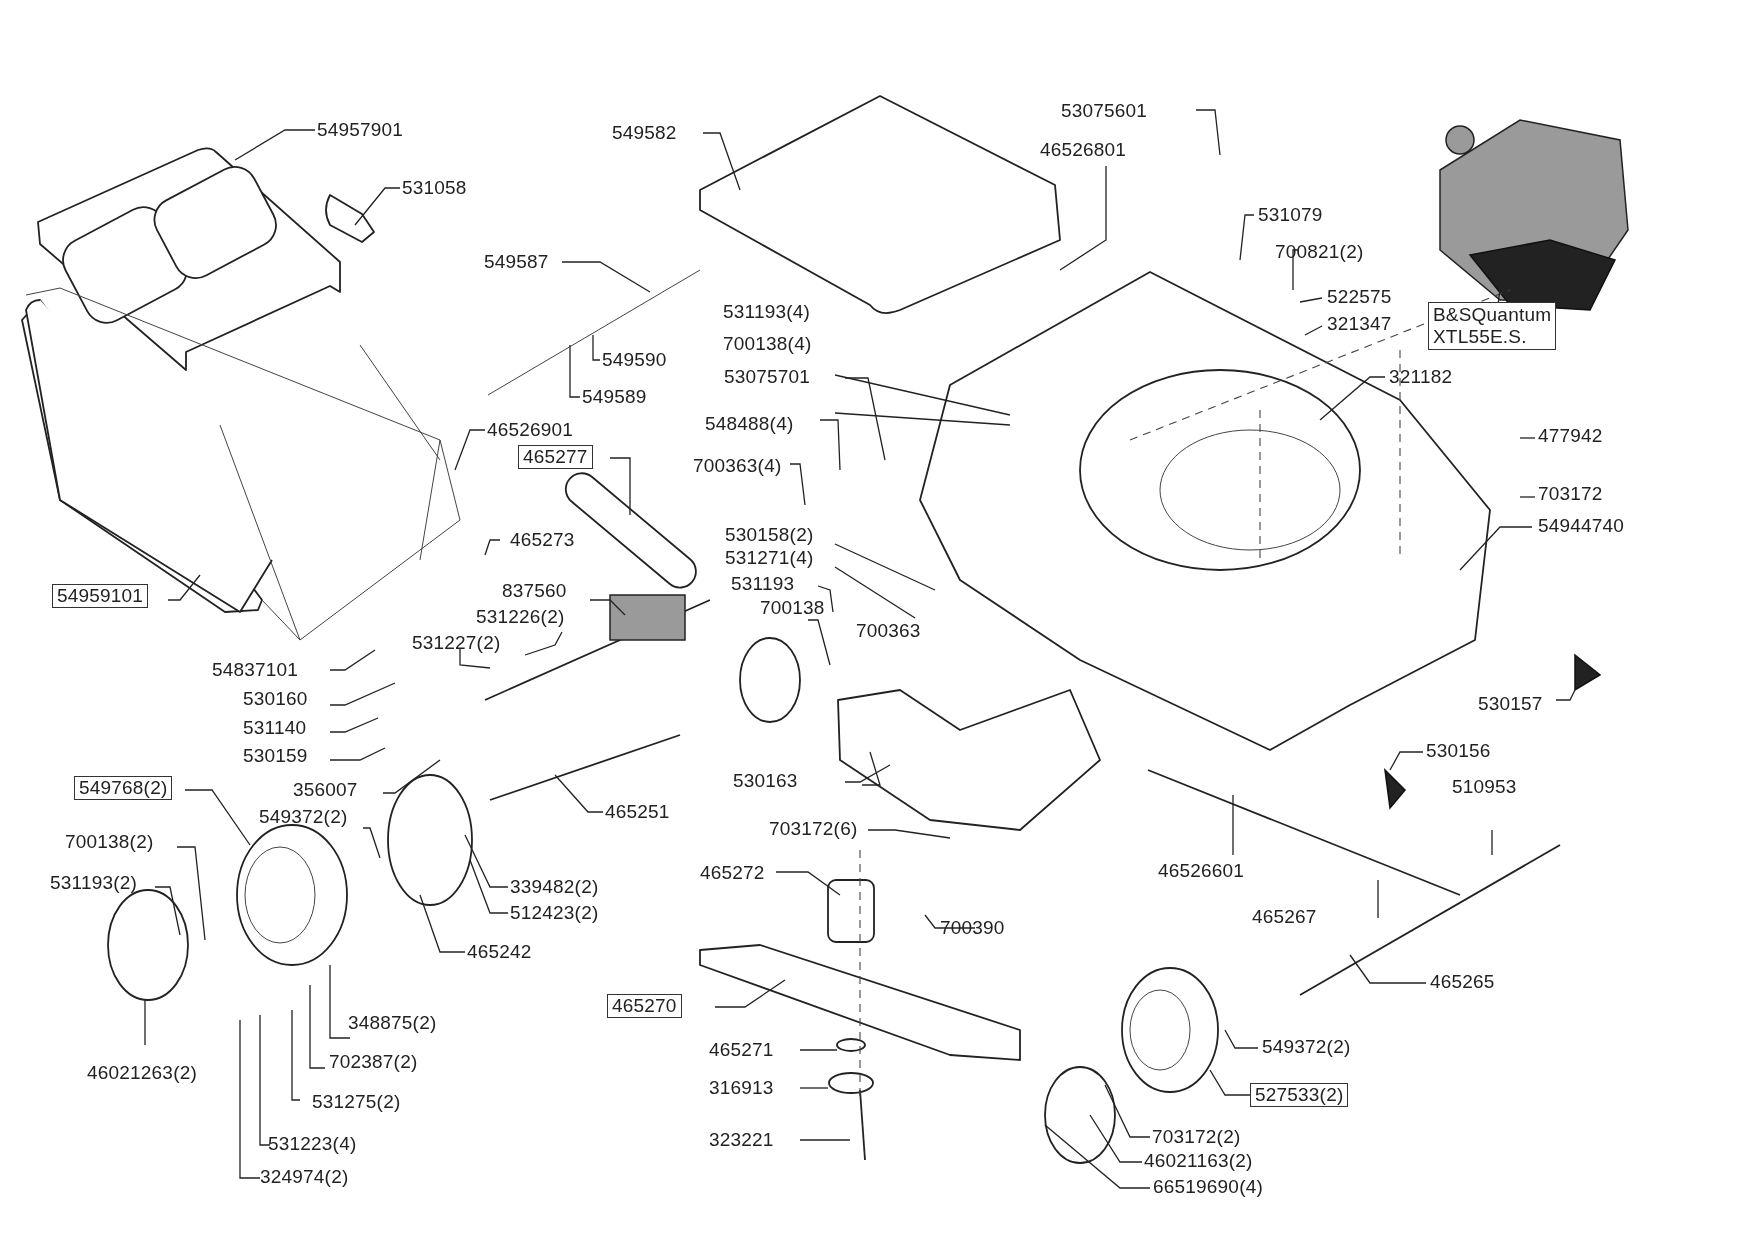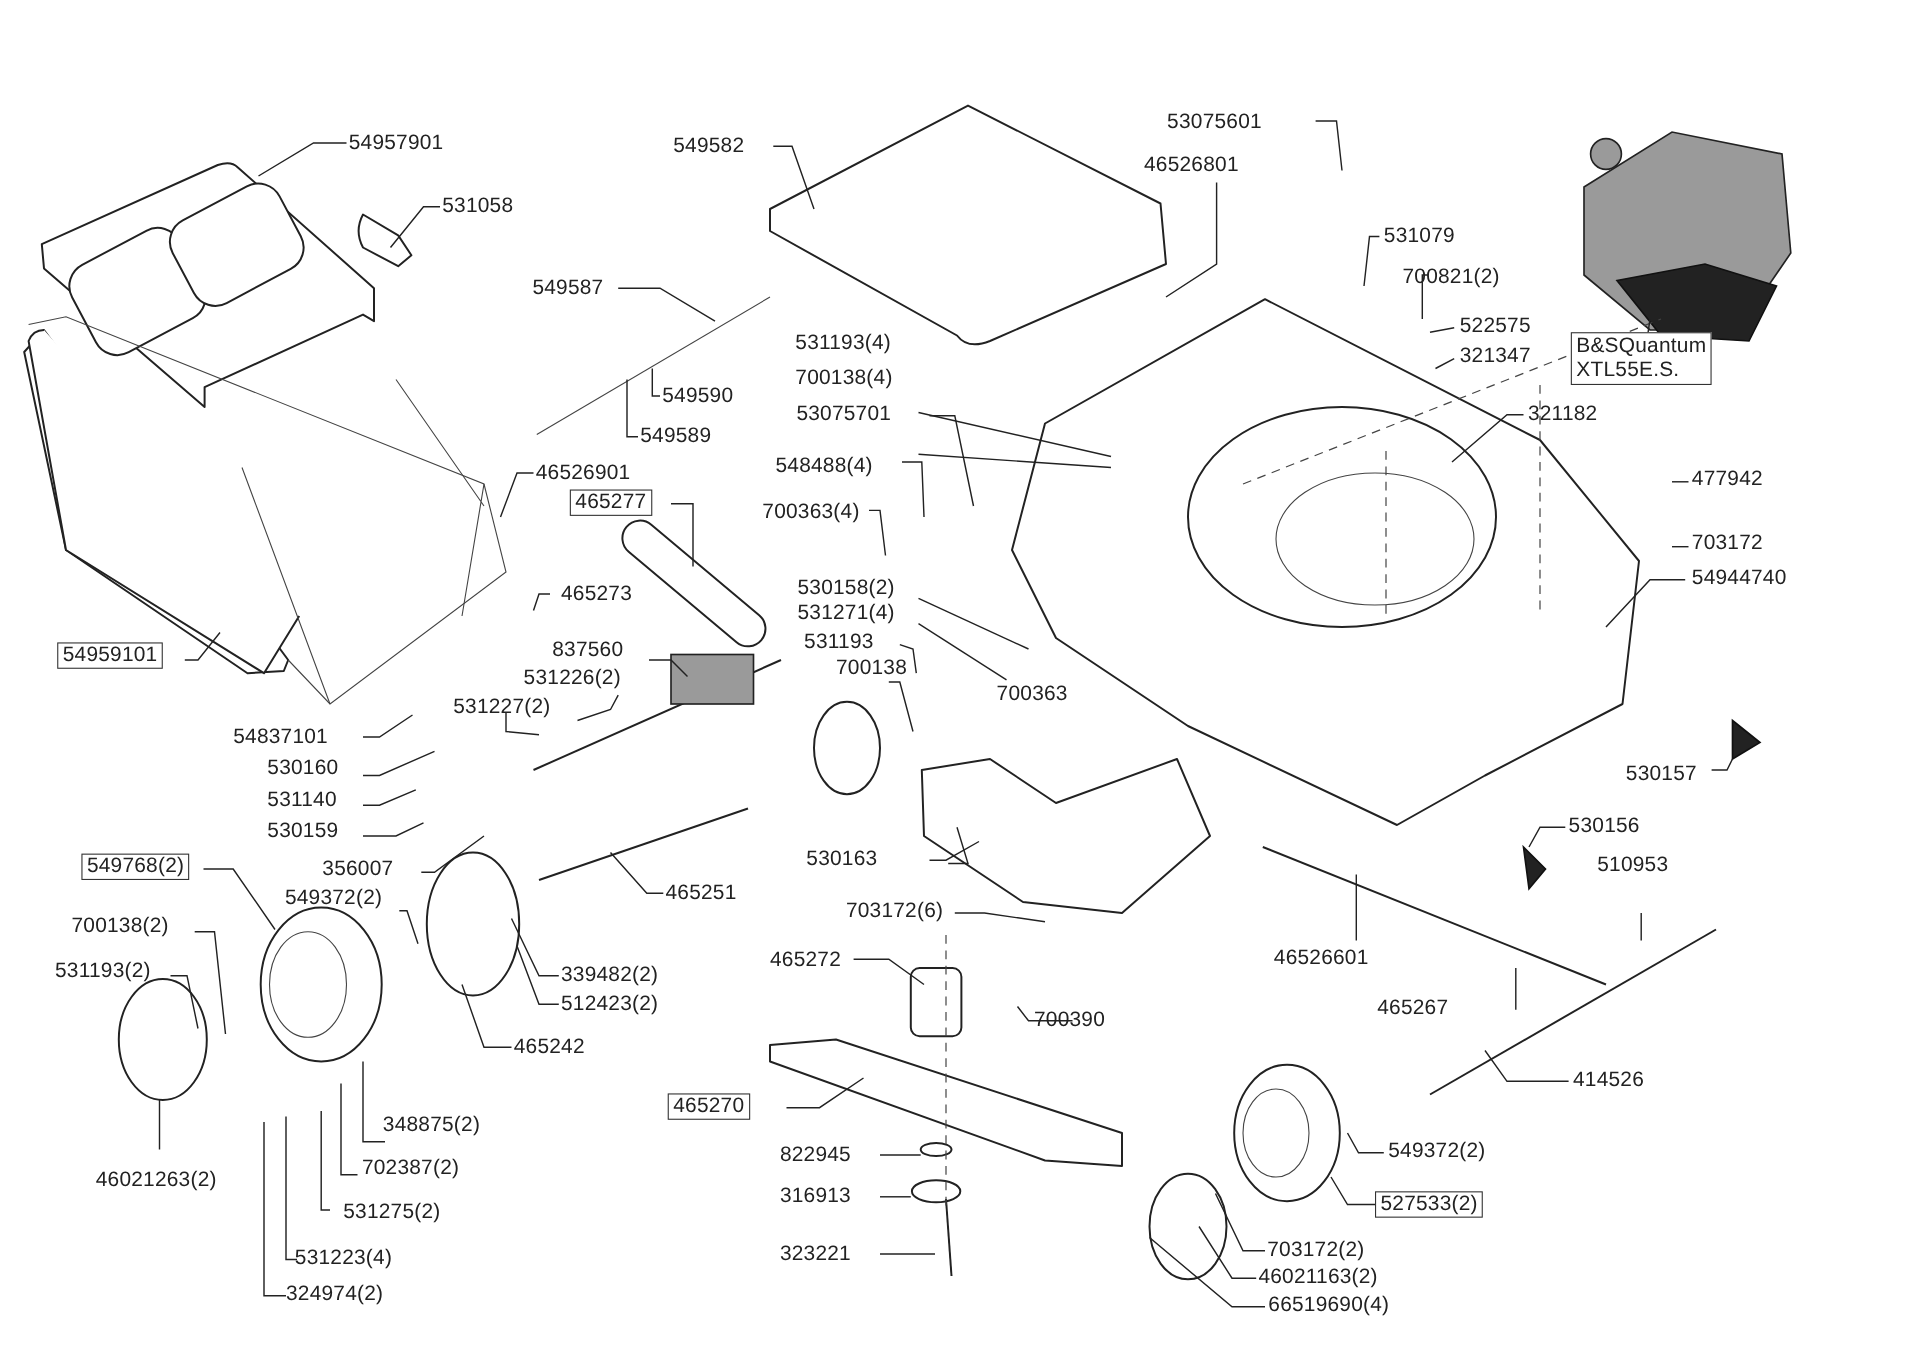--- a/index.html
+++ b/index.html
@@ -204,27 +204,27 @@
 <span class="lbl" style="left:612px;top:122px">549582</span>
 <span class="lbl" style="left:723px;top:301px">531193(4)</span>
 <span class="lbl" style="left:723px;top:333px">700138(4)</span>
 <span class="lbl" style="left:724px;top:366px">53075701</span>
 <span class="lbl" style="left:705px;top:413px">548488(4)</span>
 <span class="lbl" style="left:693px;top:455px">700363(4)</span>
 <span class="lbl" style="left:725px;top:524px">530158(2)</span>
 <span class="lbl" style="left:725px;top:547px">531271(4)</span>
 <span class="lbl" style="left:731px;top:573px">531193</span>
 <span class="lbl" style="left:760px;top:597px">700138</span>
-<span class="lbl" style="left:906px;top:620px">700363</span>
+<span class="lbl" style="left:856px;top:620px">700363</span>
 <span class="lbl" style="left:733px;top:770px">530163</span>
 <span class="lbl" style="left:769px;top:818px">703172(6)</span>
 <span class="lbl" style="left:700px;top:862px">465272</span>
 <span class="lbl" style="left:940px;top:917px">700390</span>
 <span class="lbl boxed" style="left:607px;top:994px">465270</span>
-<span class="lbl" style="left:709px;top:1039px">822945</span>
+<span class="lbl" style="left:709px;top:1039px">465271</span>
 <span class="lbl" style="left:709px;top:1077px">316913</span>
 <span class="lbl" style="left:709px;top:1129px">323221</span>
 <span class="lbl" style="left:1061px;top:100px">53075601</span>
 <span class="lbl" style="left:1040px;top:139px">46526801</span>
 <span class="lbl" style="left:1258px;top:204px">531079</span>
 <span class="lbl" style="left:1275px;top:241px">700821(2)</span>
 <span class="lbl" style="left:1327px;top:286px">522575</span>
 <span class="lbl" style="left:1327px;top:313px">321347</span>
 <span class="lbl boxed engine-box" style="left:1428px;top:302px">
   <span>B&amp;SQuantum</span><br>
@@ -232,19 +232,19 @@
 </span>
 <span class="lbl" style="left:1389px;top:366px">321182</span>
 <span class="lbl" style="left:1538px;top:425px">477942</span>
 <span class="lbl" style="left:1538px;top:483px">703172</span>
 <span class="lbl" style="left:1538px;top:515px">54944740</span>
 <span class="lbl" style="left:1478px;top:693px">530157</span>
 <span class="lbl" style="left:1426px;top:740px">530156</span>
 <span class="lbl" style="left:1452px;top:776px">510953</span>
 <span class="lbl" style="left:1158px;top:860px">46526601</span>
 <span class="lbl" style="left:1252px;top:906px">465267</span>
-<span class="lbl" style="left:1430px;top:971px">414526</span>
+<span class="lbl" style="left:1430px;top:971px">465265</span>
 <span class="lbl" style="left:1262px;top:1036px">549372(2)</span>
 <span class="lbl boxed" style="left:1250px;top:1083px">527533(2)</span>
 <span class="lbl" style="left:1152px;top:1126px">703172(2)</span>
 <span class="lbl" style="left:1144px;top:1150px">46021163(2)</span>
 <span class="lbl" style="left:1153px;top:1176px">66519690(4)</span>
 </div>
 
 </body></html>

